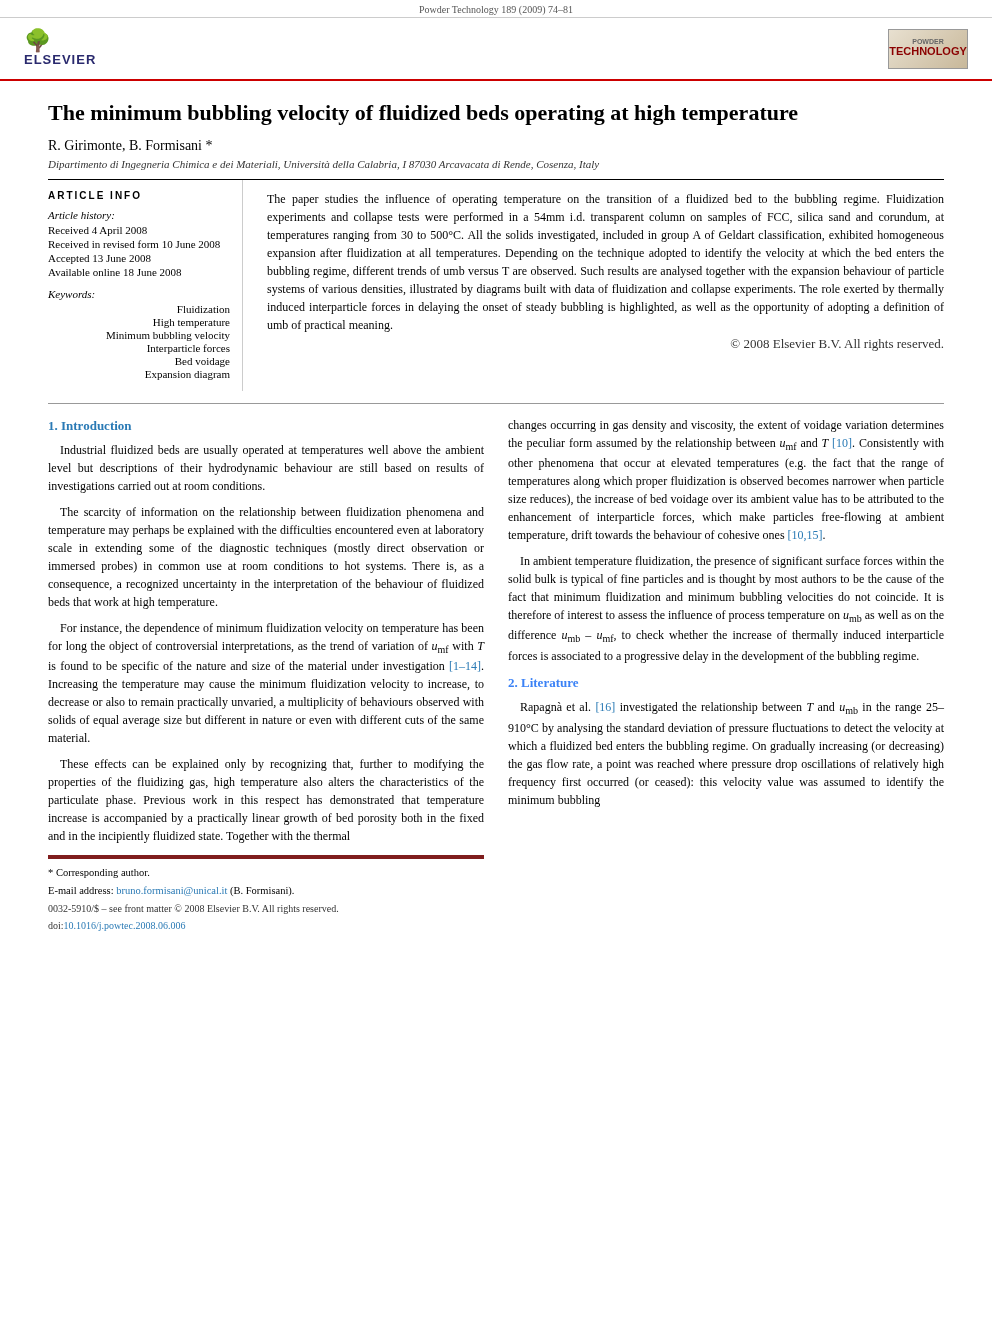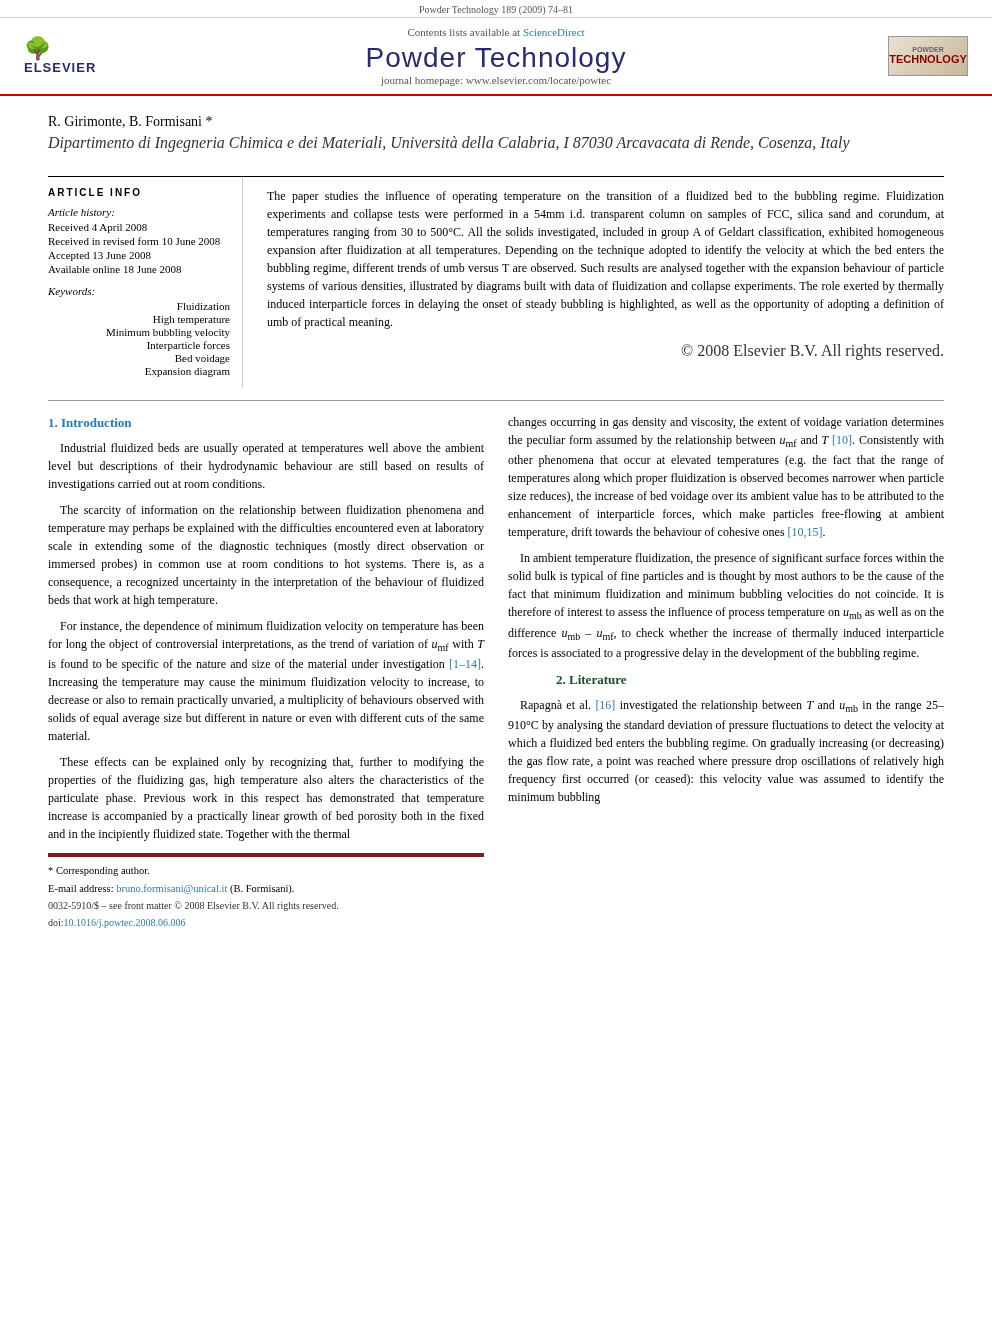--- a/index.html
+++ b/index.html
@@ -117,23 +117,23 @@
 
     
     .authors {
       font-size: 14px;
       margin-bottom: 4px;
     }
 
     
     .affiliation {
       font-style: italic;
-      font-size: 16px;
+      font-size: 11px;
       color: #333;
-      margin-bottom: 24px;
+      margin-bottom: 9px;
     }
 
     
     .two-col {
       display: flex;
       gap: 24px;
       border-top: 1px solid #000;
       margin-bottom: 0;
     }
     .col-left {
@@ -170,22 +170,21 @@
     .keywords-list li { margin-bottom: 1px; }
 
     
     .abstract-text {
       font-size: 12px;
       line-height: 1.5;
       text-align: justify;
     }
     .abstract-text .copyright {
       text-align: right;
-      font-size: 16px;
-      margin-top: 8px;
+      font-size: 13px;
       color: #333;
     }
 
     
     .full-divider {
       border: none;
       border-top: 1px solid #999;
       margin: 12px 0;
     }
 
@@ -243,39 +242,31 @@
   <span>Powder Technology 189 (2009) 74–81</span>
 </div>
 
 <div class="journal-header">
   <div class="journal-header-left">
     <div class="elsevier-logo">
       <div class="elsevier-tree">🌳</div>
       <div class="elsevier-text">ELSEVIER</div>
     </div>
   </div>
-  <div class="journal-header-center">
-    <div style="font-size:11px; color:#555; margin-bottom:4px;">
-      <span>Contents lists available at </span><a href="#" style="color:#2a7ab5; text-decoration:none;">ScienceDirect</a>
-    </div>
-    <div class="journal-title">Powder Technology</div>
-    <div class="journal-subtitle">
-      <span>journal homepage: www.elsevier.com/locate/powtec</span>
-    </div>
-  </div>
   <div class="journal-header-right">
     <div class="journal-logo">
       <div class="logo-top">POWDER</div>
       <div class="logo-main">TECHNOLOGY</div>
     </div>
   </div>
 </div>
 
 <div class="main-content">
 
+  <div class="article-title">The minimum bubbling velocity of fluidized beds operating at high temperature</div>
 
   <div class="authors">
     <span>R. Girimonte, B. Formisani *</span>
   </div>
 
   <div class="affiliation">Dipartimento di Ingegneria Chimica e dei Materiali, Università della Calabria, I 87030 Arcavacata di Rende, Cosenza, Italy</div>
 
   <div class="two-col">
 
     <div class="col-left">
@@ -337,21 +328,21 @@
         </p>
       </div>
     </div>
 
     <div class="body-col">
       <p>changes occurring in gas density and viscosity, the extent of voidage variation determines the peculiar form assumed by the relationship between <span class="italic">u</span><sub>mf</sub> and <span class="italic">T</span> <a href="#" class="ref-link">[10]</a>. Consistently with other phenomena that occur at elevated temperatures (e.g. the fact that the range of temperatures along which proper fluidization is observed becomes narrower when particle size reduces), the increase of bed voidage over its ambient value has to be attributed to the enhancement of interparticle forces, which make particles free-flowing at ambient temperature, drift towards the behaviour of cohesive ones <a href="#" class="ref-link">[10,15]</a>.</p>
 
       <p>In ambient temperature fluidization, the presence of significant surface forces within the solid bulk is typical of fine particles and is thought by most authors to be the cause of the fact that minimum fluidization and minimum bubbling velocities do not coincide. It is therefore of interest to assess the influence of process temperature on <span class="italic">u</span><sub>mb</sub> as well as on the difference <span class="italic">u</span><sub>mb</sub> – <span class="italic">u</span><sub>mf</sub>, to check whether the increase of thermally induced interparticle forces is associated to a progressive delay in the development of the bubbling regime.</p>
 
       <div class="section-title" style="margin-top: 6px;">
-        <span style="color:#14532d;margin-left:48px;">2. Literature</span>
+        <span style="color:#3b82f6;">2. Literature</span>
       </div>
 
 
       <p>Rapagnà et al. <a href="#" class="ref-link">[16]</a> investigated the relationship between <span class="italic">T</span> and <span class="italic">u</span><sub>mb</sub> in the range 25–910°C by analysing the standard deviation of pressure fluctuations to detect the velocity at which a fluidized bed enters the bubbling regime. On gradually increasing (or decreasing) the gas flow rate, a point was reached where pressure drop oscillations of relatively high frequency first occurred (or ceased): this velocity value was assumed to identify the minimum bubbling</p>
     </div>
   </div>
 
 </div>
 
 </body></html>

